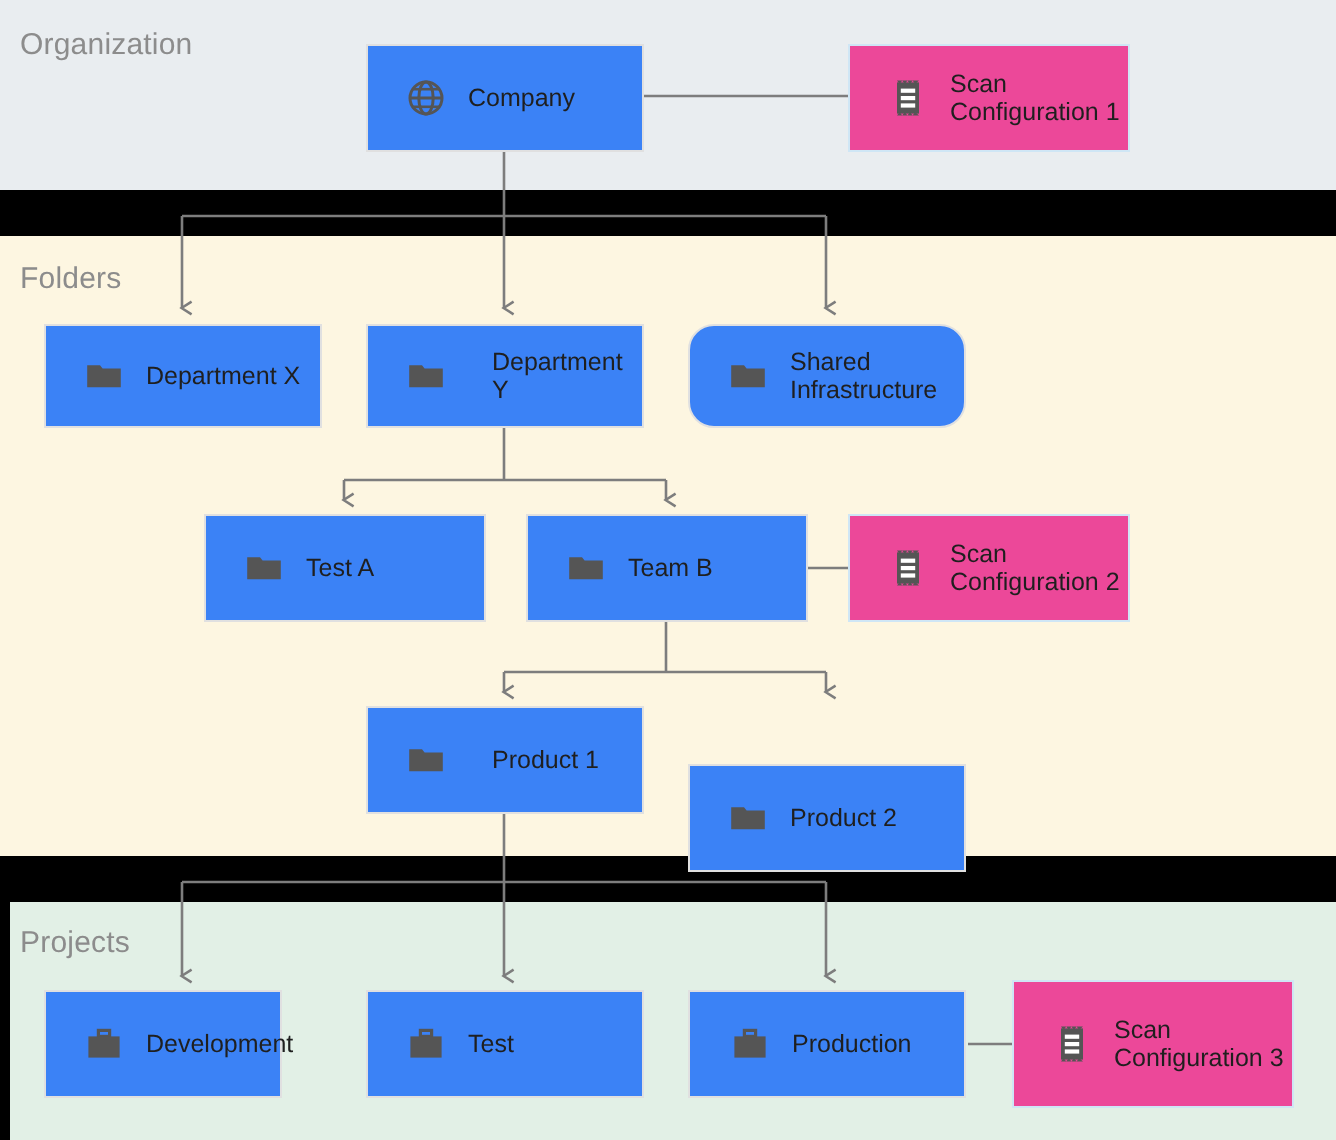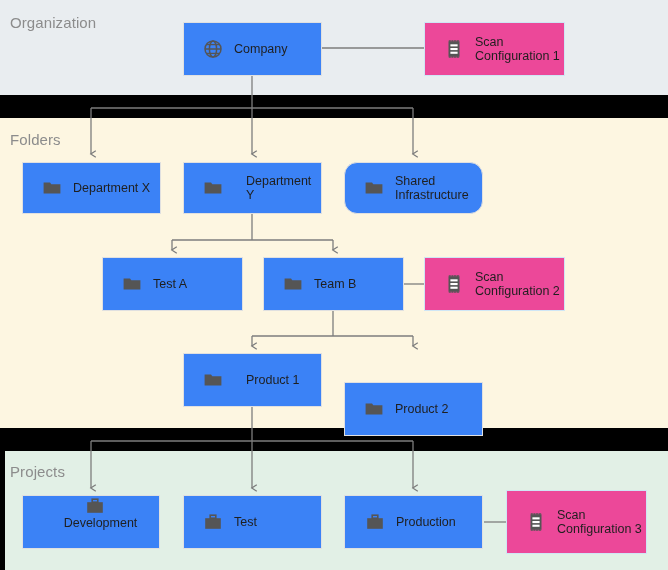--- a/index.html
+++ b/index.html
@@ -240,21 +240,21 @@
     <span class="node-label">Product 1</span>
   </div>
 
   <div class="node" style="left:344px; top:353px; width:139px; height:54px;margin-top:29px;">
     <svg class="node-icon" viewBox="0 0 20 20">
       <path d="M1.6,4.6 L8.0,4.6 L9.3,6.3 L18.4,6.3 L18.4,15.6 L1.6,15.6 Z" fill="#555555"></path>
     </svg>
     <span class="node-label">Product 2</span>
   </div>
 
-  <div class="node" style="left:22px; top:495px; width:138px; height:54px;flex-direction:column;">
+  <div class="node" style="left:22px; top:495px; width:119px; height:54px;">
     <svg class="node-icon" viewBox="0 0 20 20">
       <rect x="7.2" y="3.2" width="5.6" height="3.0" fill="none" stroke="#555555" stroke-width="1.6"></rect>
       <rect x="2.2" y="6.2" width="15.6" height="10.6" fill="#555555"></rect>
     </svg>
     <span class="node-label">Development</span>
   </div>
 
   <div class="node" style="left:183px; top:495px; width:139px; height:54px;text-align:right;">
     <svg class="node-icon" viewBox="0 0 20 20">
       <rect x="7.2" y="3.2" width="5.6" height="3.0" fill="none" stroke="#555555" stroke-width="1.6"></rect>

